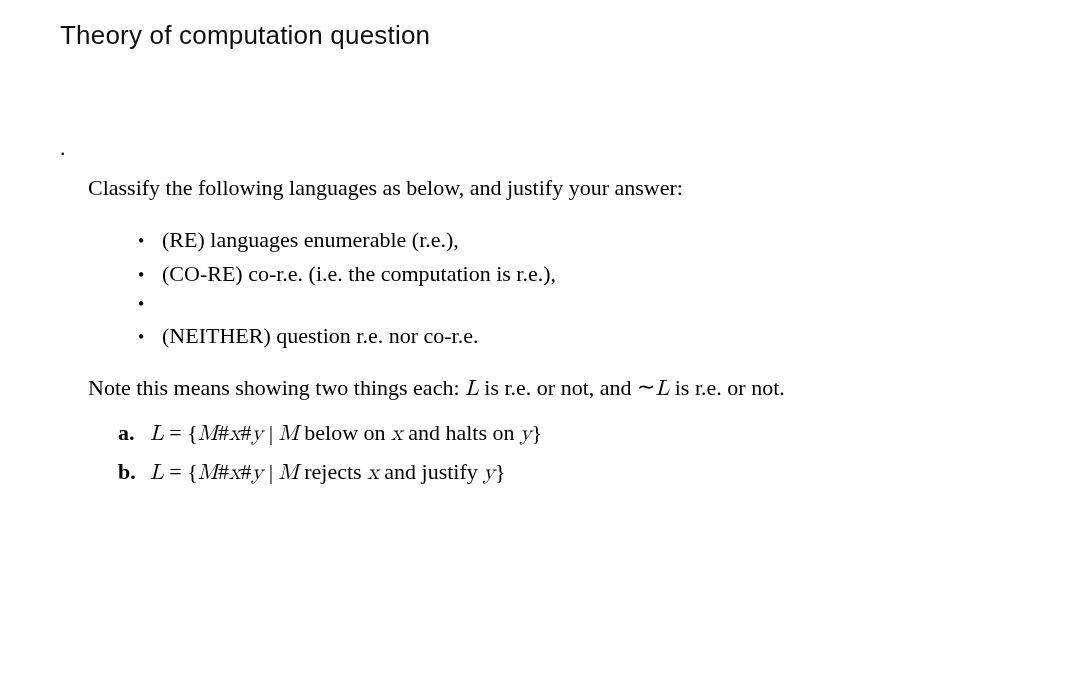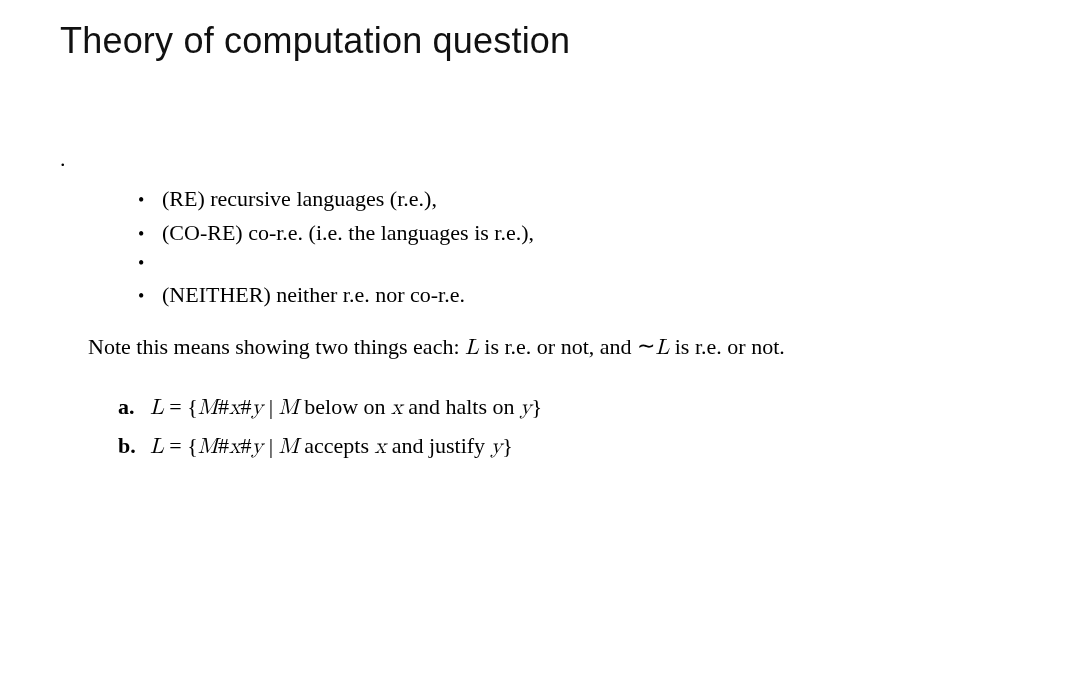--- a/index.html
+++ b/index.html
@@ -7,21 +7,21 @@
     width: 1080px;
     height: 673px;
     background: #fff;
     font-family: Georgia, 'Times New Roman', serif;
     color: #000;
     padding: 20px 60px 20px 60px;
   }
   .title {
     font-family: 'Segoe UI', 'Helvetica Neue', Arial, sans-serif;
     font-weight: 300;
-    font-size: 36px;
+    font-size: 26px;
     letter-spacing: 0.2px;
     margin-bottom: 80px;
     color: #111;
   }
   .problem-block {
     font-size: 22px;
     line-height: 1.55;
   }
   .class-line {
     display: flex;
@@ -47,21 +47,21 @@
     align-items: baseline;
     line-height: 1.55;
   }
   .bullet-dot {
     width: 24px;
     flex: 0 0 24px;
     font-size: 18px;
   }
   .note {
     margin-left: 28px;
-    margin-bottom: 24px;
+    margin-bottom: 9px;
   }
   .sub-items {
     margin-left: 58px;
   }
   .sub-item {
     display: flex;
     align-items: baseline;
     line-height: 1.7;
   }
   .sub-label {
@@ -76,47 +76,48 @@
 <body>
 
 <h1 class="title">Theory of computation question</h1>
 
 <div class="problem-block">
 
   <div class="class-line">
     <span class="leading-dot">.</span>
   </div>
 
+  <div class="instruction">Classify the following languages as below, and justify your answer:</div>
 
   <div class="bullets">
     <div class="bullet-item">
       <span class="bullet-dot">•</span>
-      <span>(RE) recursive languages (r.e.),</span>
+      <span>(RE) languages enumerable (r.e.),</span>
     </div>
     <div class="bullet-item">
       <span class="bullet-dot">•</span>
-      <span>(CO-RE) co-r.e. (i.e. the languages is r.e.),</span>
+      <span>(CO-RE) co-r.e. (i.e. the computation is r.e.),</span>
     </div>
     <div class="bullet-item">
       <span class="bullet-dot">•</span>
     </div>
     <div class="bullet-item">
       <span class="bullet-dot">•</span>
-      <span>(NEITHER) neither r.e. nor co-r.e.</span>
+      <span>(NEITHER) question r.e. nor co-r.e.</span>
     </div>
   </div>
 
   <div class="note">
     <span>Note this means showing two things each: </span><span class="math-it">L</span><span> is r.e. or not, and </span><span class="neg">∼</span><span class="math-it">L</span><span> is r.e. or not.</span>
   </div>
 
   <div class="sub-items">
     <div class="sub-item">
       <span class="sub-label">a.</span>
       <span><span class="math-it">L</span><span> = {</span><span class="math-it">M</span><span>#</span><span class="math-it">x</span><span>#</span><span class="math-it">y</span><span> | </span><span class="math-it">M</span><span> below on </span><span class="math-it">x</span><span> and halts on </span><span class="math-it">y</span><span>}</span></span>
     </div>
     <div class="sub-item">
       <span class="sub-label">b.</span>
-      <span><span class="math-it">L</span><span> = {</span><span class="math-it">M</span><span>#</span><span class="math-it">x</span><span>#</span><span class="math-it">y</span><span> | </span><span class="math-it">M</span><span> accepts </span><span class="math-it">x</span><span> and justify </span><span class="math-it">y</span><span>}</span></span>
+      <span><span class="math-it">L</span><span> = {</span><span class="math-it">M</span><span>#</span><span class="math-it">x</span><span>#</span><span class="math-it">y</span><span> | </span><span class="math-it">M</span><span> rejects </span><span class="math-it">x</span><span> and justify </span><span class="math-it">y</span><span>}</span></span>
     </div>
   </div>
 
 </div>
 
 </body></html>

